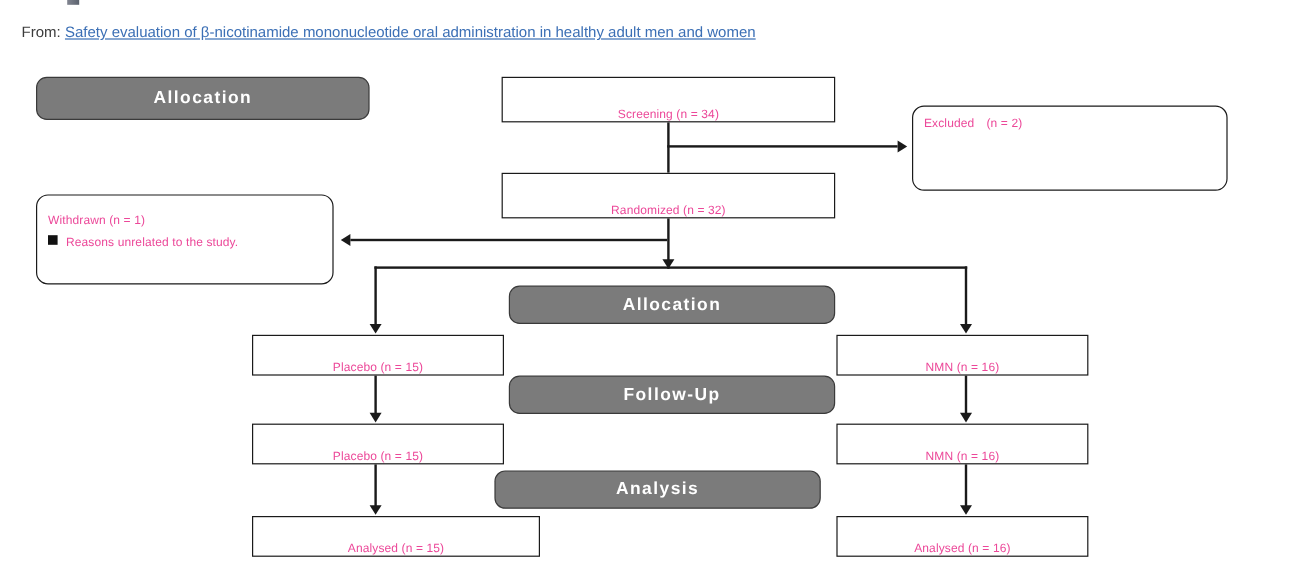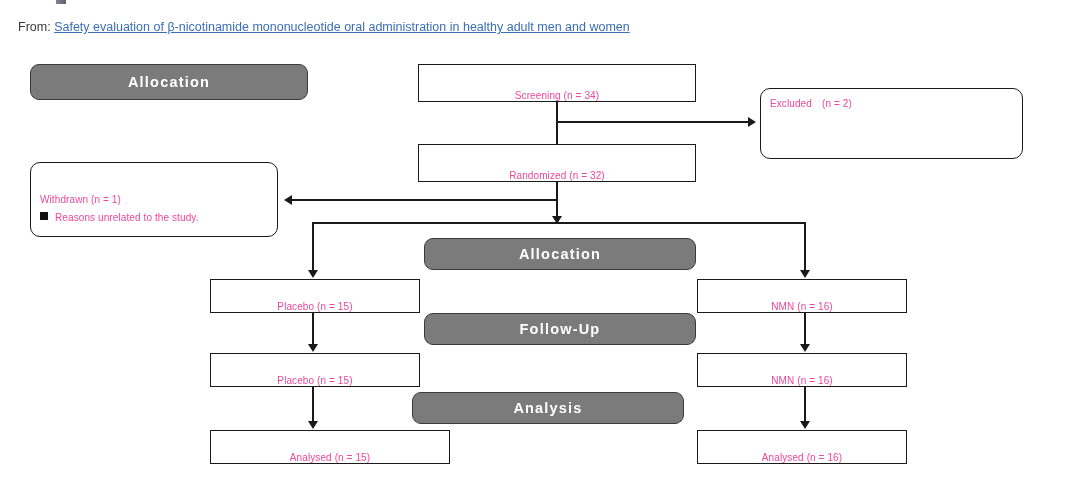--- a/index.html
+++ b/index.html
@@ -105,21 +105,21 @@
   <div class="node" style="left:418px;top:144px;width:278px;height:38px;">
     <span>Randomized (n = 32)</span>
   </div>
 
   <div class="vline" style="left:556px;top:182px;height:42px;"></div>
   <div class="arrow-down" style="left:552px;top:216px;"></div>
 
   <div class="hline" style="left:292px;top:199px;width:264px;"></div>
   <div class="arrow-left" style="left:284px;top:195px;"></div>
 
-  <div class="node left-align" style="left:30px;top:162px;width:248px;height:75px;padding-top:29px;">
+  <div class="node left-align" style="left:30px;top:162px;width:248px;height:75px;padding-top:14px;">
     <span class="excl-title">Withdrawn (n = 1)</span>
     <span class="excl-body">
       <span class="bullet"></span><span>Reasons unrelated to the study.</span>
     </span>
   </div>
 
   <div class="hline" style="left:312px;top:222px;width:494px;"></div>
   <div class="vline" style="left:312px;top:222px;height:53px;"></div>
   <div class="arrow-down" style="left:308px;top:270px;"></div>
   <div class="vline" style="left:804px;top:222px;height:53px;"></div>

